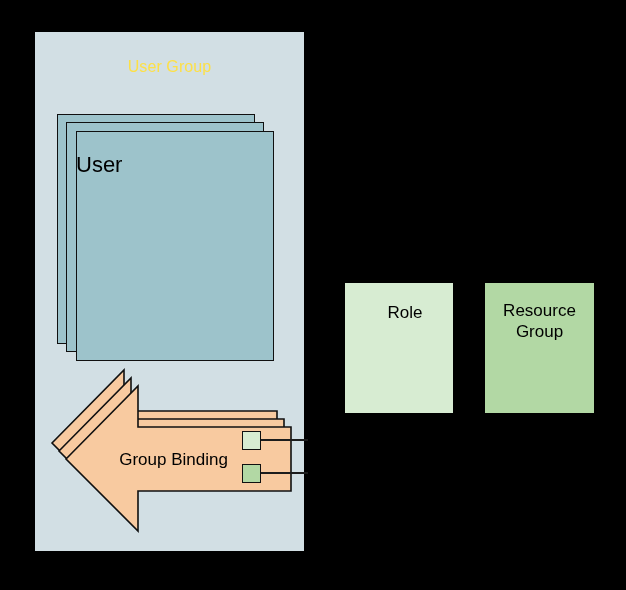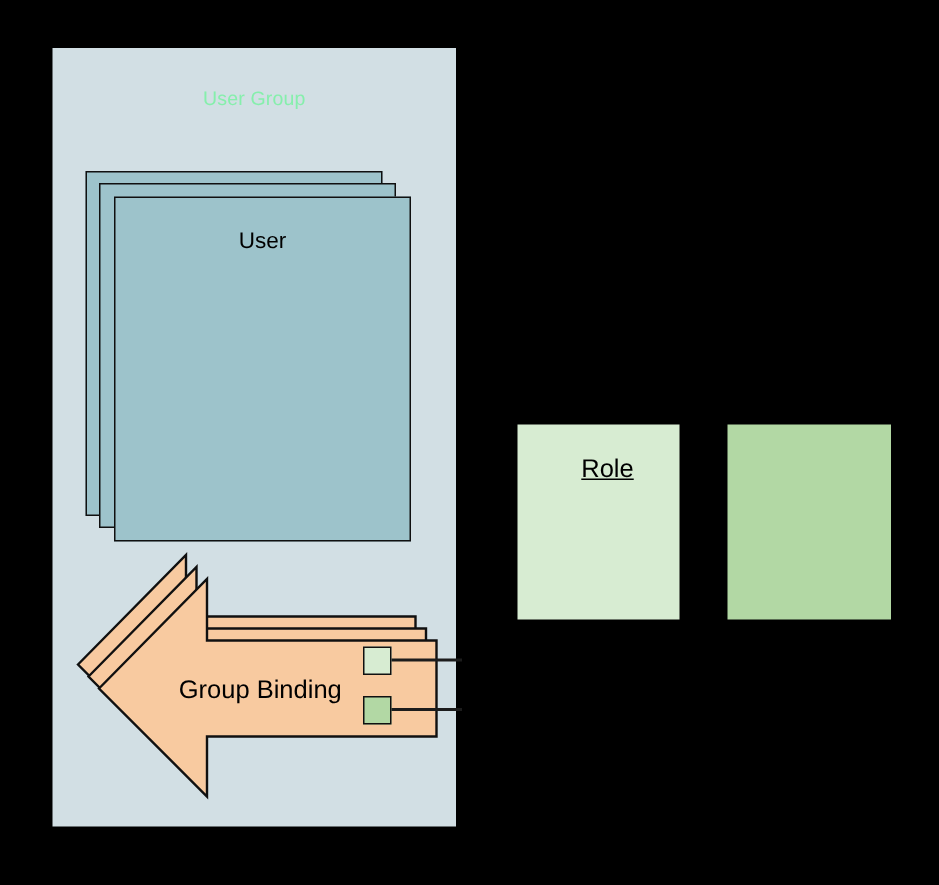--- a/index.html
+++ b/index.html
@@ -23,42 +23,42 @@
     top: 32px;
     width: 269px;
     height: 519px;
     background: #d2dfe4;
   }
   #user-group-label {
     left: 35px;
     top: 58px;
     width: 269px;
     text-align: center;
-    font-size: 13px;
-    color: #86efac;
+    font-size: 16px;
+    color: #fde047;
     letter-spacing: 0.1px;
   }
 
   
   .user-card {
     width: 198px;
     height: 230px;
     background: #9dc3cb;
     border: 1.4px solid #101010;
     box-sizing: border-box;
   }
   #user-card-back   { left: 57px; top: 114px; }
   #user-card-mid    { left: 66px; top: 122px; }
   #user-card-front  { left: 76px; top: 131px; }
   #user-label {
     left: 76px;
     top: 152px;
     width: 198px;
-    text-align: center;
-    font-size: 15px;
+    text-align: left;
+    font-size: 22px;
     color: #000000;
   }
 
   
   .arrow-shape {
     width: 225px;
     height: 145px;
     display: block;
     overflow: visible;
   }
@@ -127,21 +127,20 @@
   .plain-label {
     font-size: 17px;
     color: #000000;
     line-height: 21px;
     text-align: center;
   }
   #role-label {
     left: 345px;
     top: 302px;
     width: 120px;
-    text-decoration: underline;
   }
   #resource-group-label {
     left: 489px;
     top: 300px;
     width: 101px;
   }
 </style>
 </head>
 <body>
 
@@ -169,14 +168,18 @@
   <div class="abs connector" id="connector-role"></div>
   <div class="abs connector" id="connector-resource-group"></div>
 
   <div class="abs port" id="port-role"></div>
   <div class="abs port" id="port-resource-group"></div>
 
   <div class="abs" id="role-box"></div>
   <div class="abs plain-label" id="role-label">Role</div>
 
   <div class="abs" id="resource-group-box"></div>
+  <div class="abs plain-label" id="resource-group-label">
+    <div>Resource</div>
+    <div>Group</div>
+  </div>
 
 </div>
 
 </body></html>

